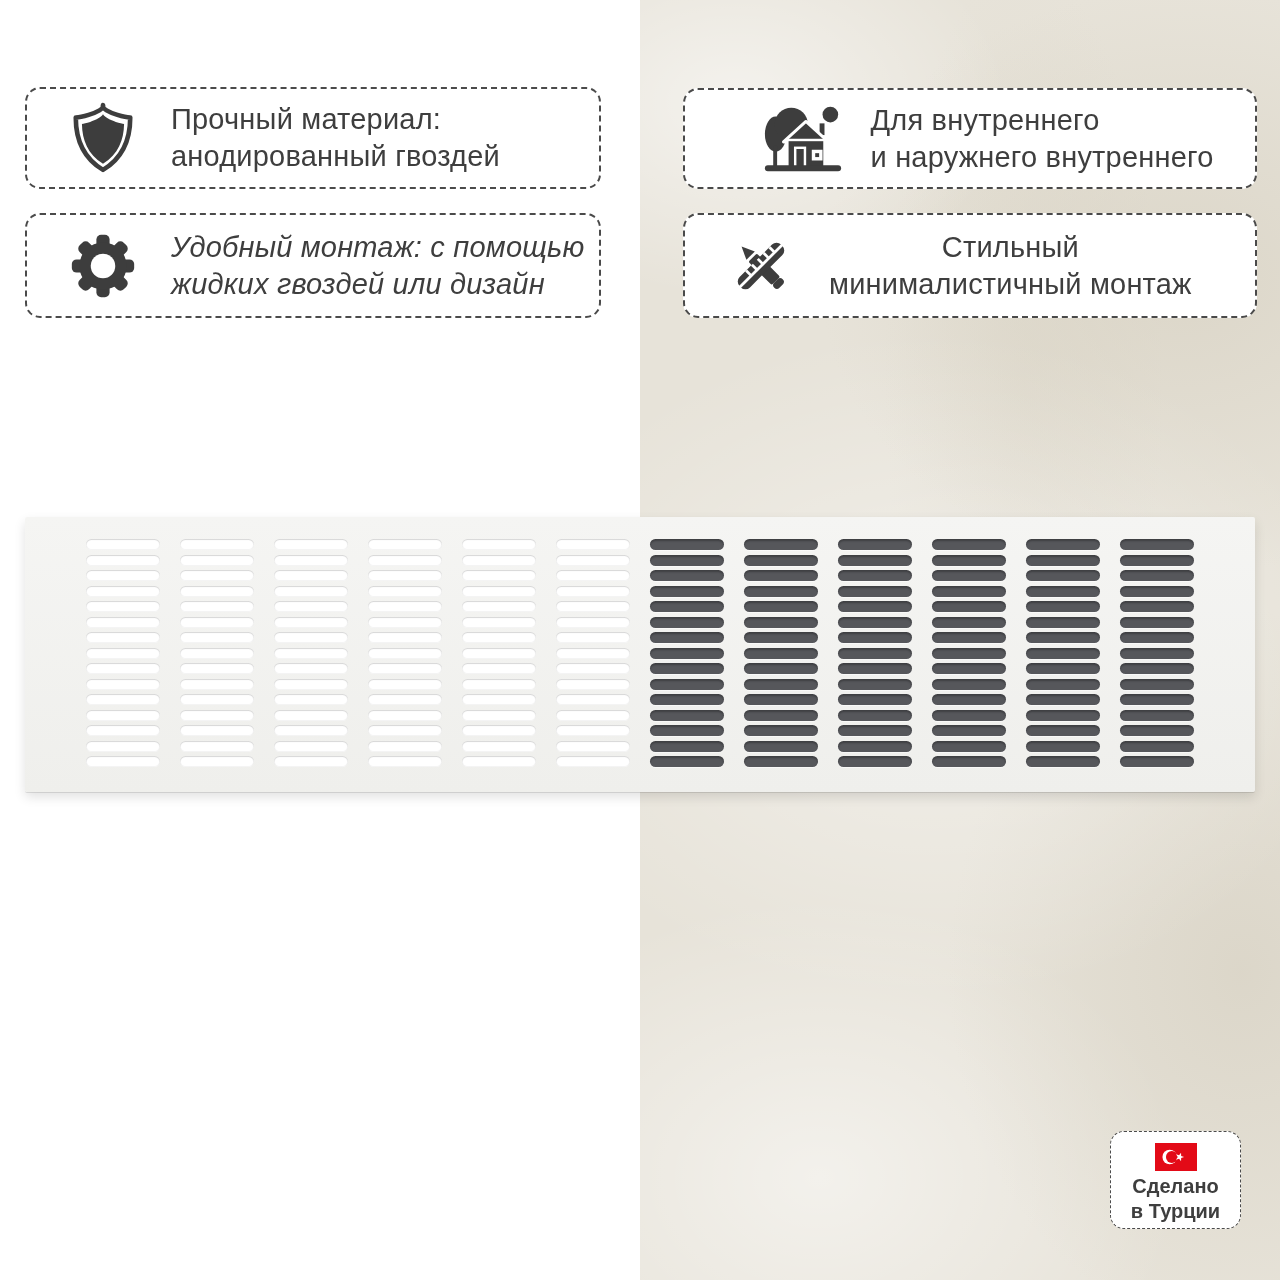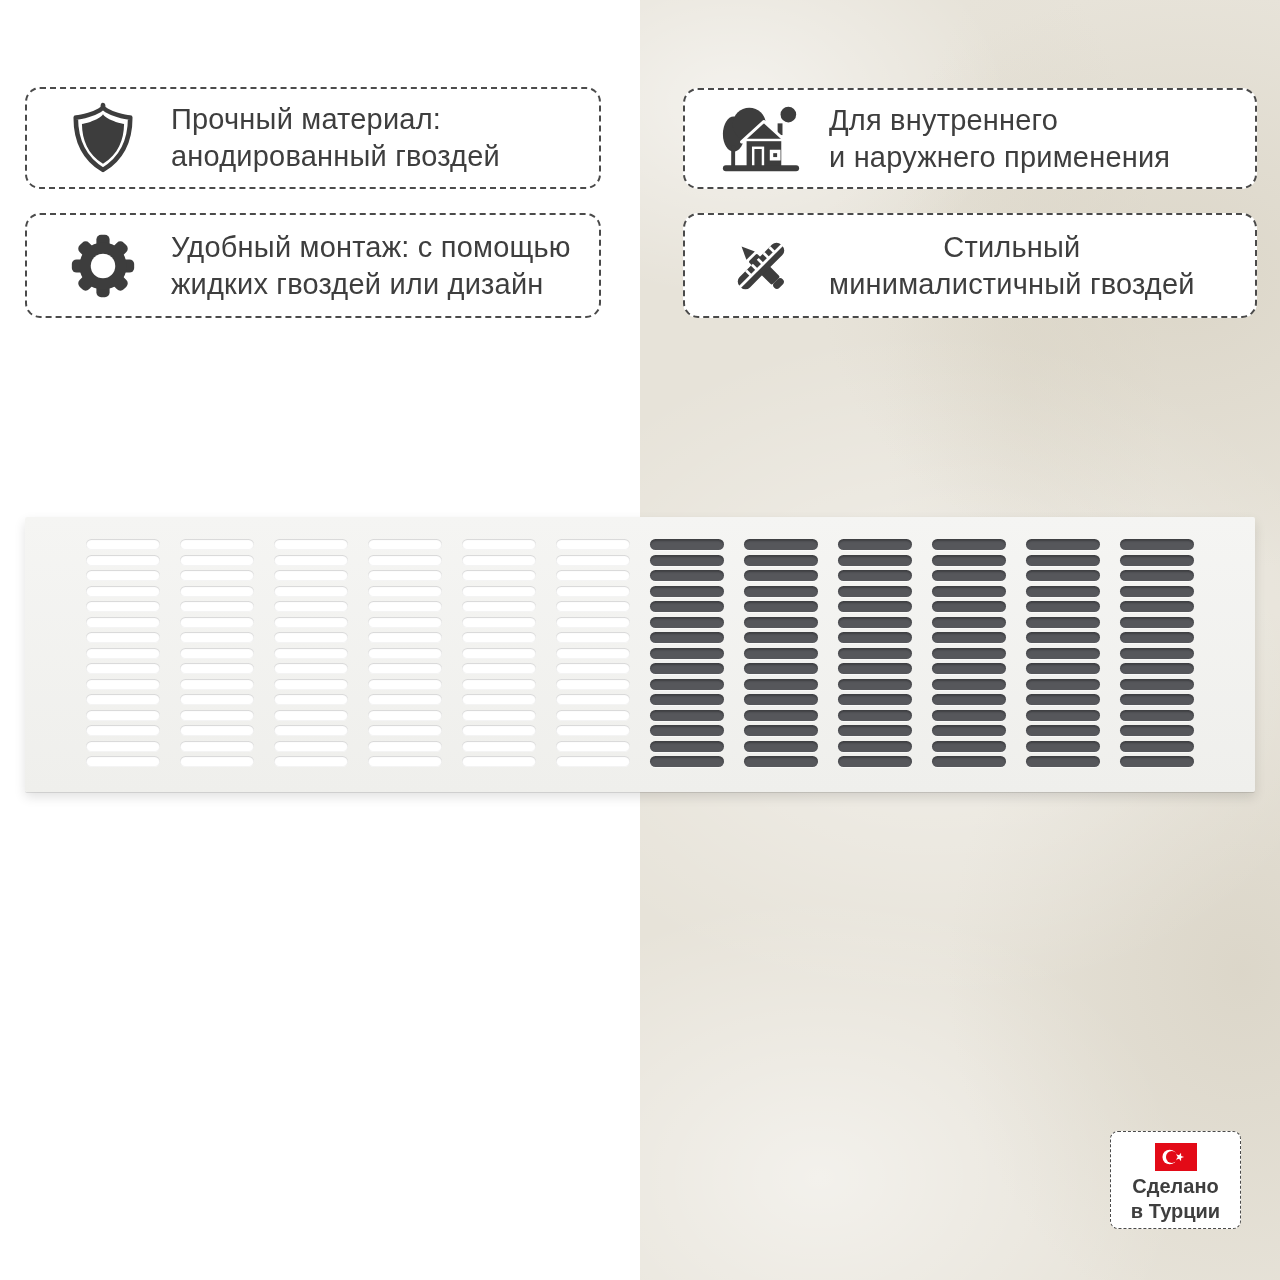--- a/index.html
+++ b/index.html
@@ -20,22 +20,22 @@
 
   .feature-box {
     position:absolute; background:#ffffff;
     border:2px dashed #4a4a4a; border-radius:15px;
     display:flex; align-items:center; padding-left:34px;
   }
   .feature-box .icon-wrap { width:84px; display:flex; justify-content:center; align-items:center; flex:0 0 84px; }
   .feature-text { margin-left:26px; font-size:29px; line-height:37px; color:#3e3e3e; letter-spacing:0.2px; }
 
   #fb1 { left:25px;  top:87px;  width:576px; height:102px; }
-  #fb2 { left:25px;  top:213px; width:576px; height:105px; }
-  #fb3 { left:683px; top:88px;  width:574px; height:101px; }
+  #fb2 { left:25px;  top:213px; width:576px; height:105px;font-style:italic; }
+  #fb3 { left:683px; top:88px;  width:574px; height:101px;justify-content:center; }
   #fb4 { left:683px; top:213px; width:574px; height:105px;text-align:center; }
 
   .grille {
     position:absolute; left:25px; top:517px; width:1230px; height:275px;
     background:linear-gradient(#f5f5f3, #efefec);
     border-radius:2px;
     box-shadow:0 1px 0 rgba(0,0,0,0.10), 0 5px 12px rgba(0,0,0,0.12);
   }
   .slots {
     position:absolute; left:61px; top:22px;
@@ -48,21 +48,21 @@
     background:#ffffff;
     box-shadow:inset 0 1px 1px rgba(0,0,0,0.12), inset 0 0 0 1px rgba(0,0,0,0.045);
   }
   .slot.dark {
     background:#56575b;
     box-shadow:inset 0 2px 2px rgba(0,0,0,0.28), 0 1px 0 rgba(255,255,255,0.55);
   }
 
   .badge {
     position:absolute; left:1110px; top:1131px; width:131px; height:98px;
-    background:#ffffff; border:1.5px dashed #4a4a4a; border-radius:8px;
+    background:#ffffff; border:1.5px dashed #4a4a4a; border-radius:14px;
     display:flex; flex-direction:column; align-items:center; padding-top:11px;
   }
   .badge .flag-wrap { width:44px; height:28px; margin-bottom:3px; }
   .badge-line { font-size:20px; font-weight:bold; line-height:25px; color:#3e3e3e; }
 
   svg .ink { fill:#3d3d3d; }
   svg .ink-stroke { stroke:#3d3d3d; fill:none; }
 </style>
 </head>
 <body>
@@ -114,21 +114,21 @@
       <polygon points="23,40 46,19 69,40" class="ink" stroke="#ffffff" stroke-width="3" stroke-linejoin="round"></polygon>
       <rect x="27" y="38" width="38" height="28" class="ink" stroke="#ffffff" stroke-width="2.5"></rect>
       <rect x="35" y="46" width="10" height="20" fill="#3d3d3d" stroke="#ffffff" stroke-width="2.5"></rect>
       <rect x="52" y="48" width="11" height="11" fill="#ffffff"></rect>
       <rect x="55.5" y="51.5" width="4" height="4" class="ink"></rect>
       <rect x="4" y="64" width="78" height="6" rx="3" class="ink"></rect>
     </svg>
   </span>
   <div class="feature-text">
     <div>Для внутреннего</div>
-    <div>и наружнего применения</div>
+    <div>и наружнего внутреннего</div>
   </div>
 </div>
 
 <div class="feature-box" id="fb4">
   <span class="icon-wrap">
     <svg width="66" height="66" viewBox="0 0 72 72">
       <g transform="rotate(-45 36 36)">
         <polygon points="29.5,20 42.5,20 36,6" class="ink"></polygon>
         <rect x="29.5" y="23" width="13" height="36" rx="2" class="ink"></rect>
         <rect x="29.5" y="59" width="13" height="8" rx="4" class="ink"></rect>
@@ -141,21 +141,21 @@
           <line x1="28" y1="33" x2="37" y2="33"></line>
           <line x1="28" y1="42" x2="37" y2="42"></line>
           <line x1="28" y1="51" x2="37" y2="51"></line>
         </g>
       </g>
       <line x1="10" y1="62" x2="62" y2="10" stroke="#ffffff" stroke-width="3"></line>
     </svg>
   </span>
   <div class="feature-text">
     <div>Стильный</div>
-    <div>минималистичный гвоздей</div>
+    <div>минималистичный монтаж</div>
   </div>
 </div>
 
 <div class="grille">
   <div class="slots">
       <div class="slot light"></div>
       <div class="slot light"></div>
       <div class="slot light"></div>
       <div class="slot light"></div>
       <div class="slot light"></div>

